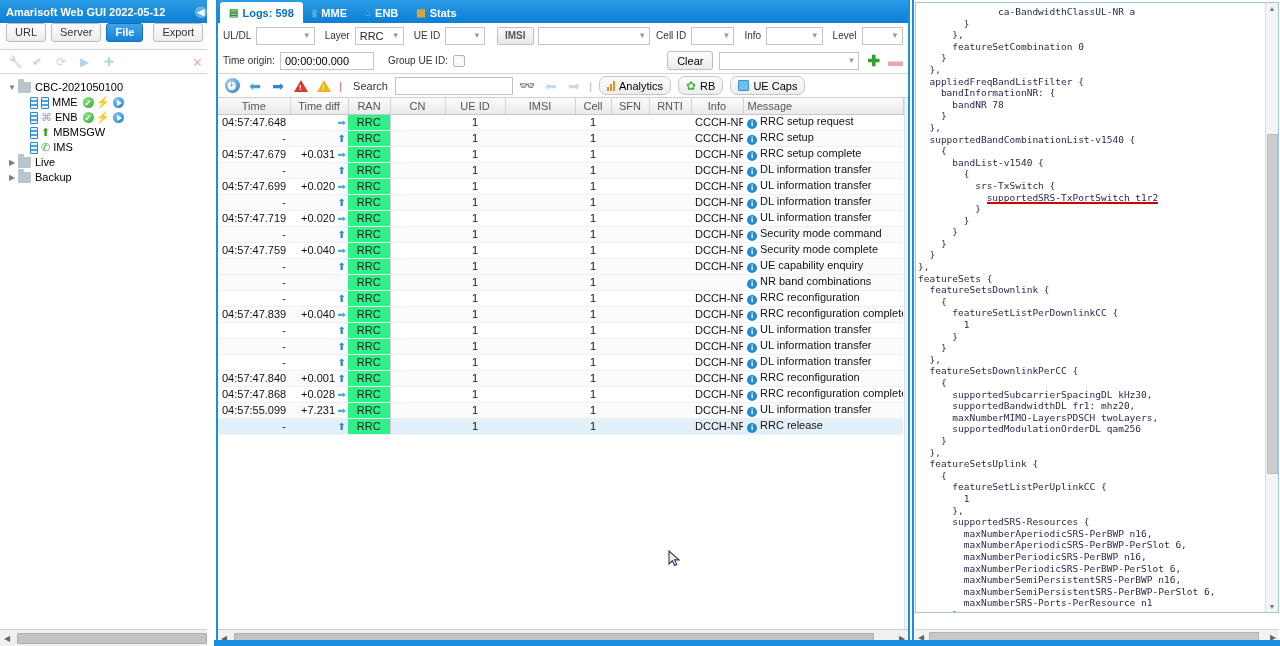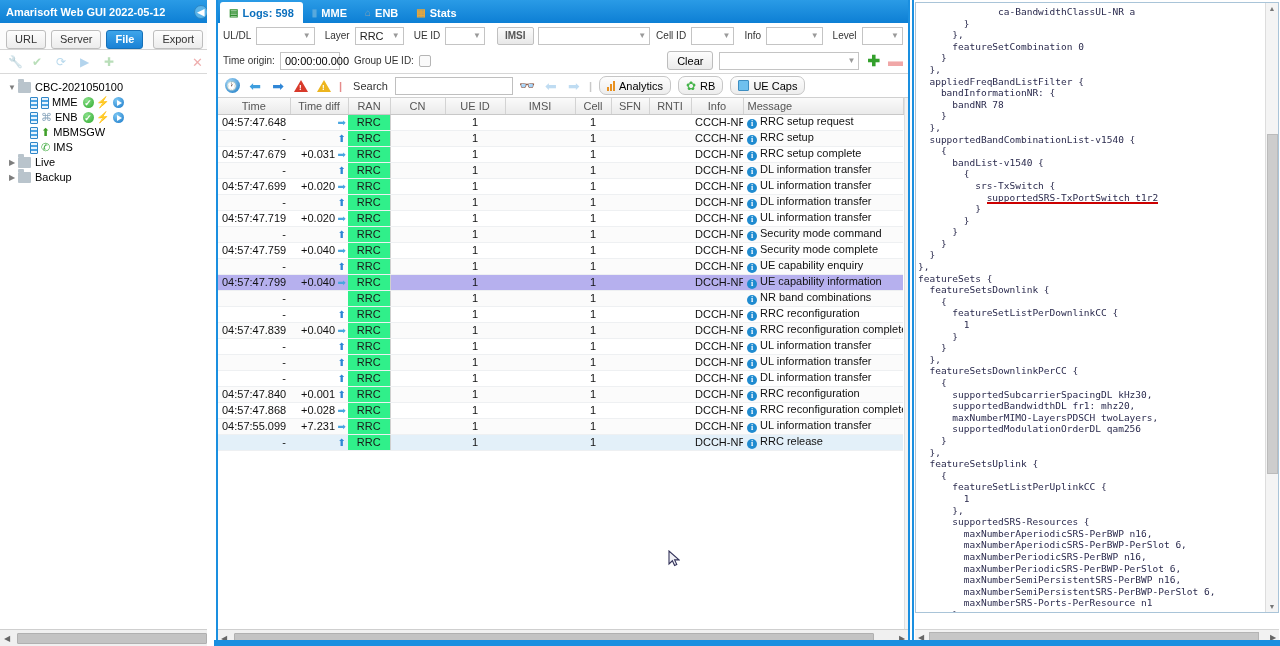--- a/index.html
+++ b/index.html
@@ -26,21 +26,21 @@
     display: flex; align-items: center; padding: 0 6px;
     justify-content: space-between;
   }
   #sb-title .collapse {
     width: 14px; height: 14px; border-radius: 50%;
     background: #59b4ea; color:#fff; font-size:9px;
     display:flex; align-items:center; justify-content:center;
     border:1px solid #2d85c0; cursor: pointer;
   }
   #sb-btnrow {
-    height: 27px; display: flex; align-items: flex-end; gap: 5px;
+    height: 27px; display: flex; align-items: flex-start; gap: 5px;
     padding: 0 6px; border-bottom: 1px solid #d4d4d4;
     background: #fbfbfb;
   }
   .btn {
     border: 1px solid #bdbdbd; border-radius: 3px;
     background: linear-gradient(180deg,#fdfdfd 0%, #ececec 100%);
     padding: 2px 8px; font-size: 11px; color: #333;
     cursor: pointer; line-height: 13px; white-space: nowrap;
   }
   .btn.active {
@@ -445,21 +445,21 @@
         </div>
         <span class="flabel" style="margin-left:10px">Level</span>
         <div class="sel-box" style="width:44px">
           <span class="val"></span>
           <span class="caret">▼</span>
         </div>
       </div>
 
       <div class="frow">
         <span class="flabel">Time origin:</span>
-        <div class="txtbox" style="width:60px">00:00:00.000</div>
+        <div class="txtbox" style="width:94px">00:00:00.000</div>
         <span class="flabel" style="margin-left:14px">Group UE ID:</span>
         <span class="chk"></span>
         <div style="flex:1"></div>
         <div class="clear-btn">Clear</div>
         <div class="sel-box" style="width:140px;margin-left:6px">
           <span class="val"></span>
           <span class="caret">▼</span>
         </div>
         <span class="plus-ico" style="margin-left:8px">✚</span>
         <span class="minus-ico" style="margin-left:8px">▬</span>
@@ -670,33 +670,20 @@
                 <td class="c-ran">RRC</td>
                 <td class="c-num"></td>
                 <td class="c-num">1</td>
                 <td class="c-num"></td>
                 <td class="c-num">1</td>
                 <td class="c-num"></td>
                 <td class="c-num"></td>
                 <td class="c-info">DCCH-NR</td>
                 <td class="c-msg"><span class="ibadge">i</span><span>UE capability enquiry</span></td>
               </tr>
-              <tr class="sel">
-                <td class="c-time">04:57:47.799</td>
-                <td class="c-diff">+0.040<span class="dirarrow dir-dl">➡</span></td>
-                <td class="c-ran">RRC</td>
-                <td class="c-num"></td>
-                <td class="c-num">1</td>
-                <td class="c-num"></td>
-                <td class="c-num">1</td>
-                <td class="c-num"></td>
-                <td class="c-num"></td>
-                <td class="c-info">DCCH-NR</td>
-                <td class="c-msg"><span class="ibadge">i</span><span>UE capability information</span></td>
-              </tr>
               <tr class="alt">
                 <td class="c-time">-</td>
                 <td class="c-diff"></td>
                 <td class="c-ran">RRC</td>
                 <td class="c-num"></td>
                 <td class="c-num">1</td>
                 <td class="c-num"></td>
                 <td class="c-num">1</td>
                 <td class="c-num"></td>
                 <td class="c-num"></td>

